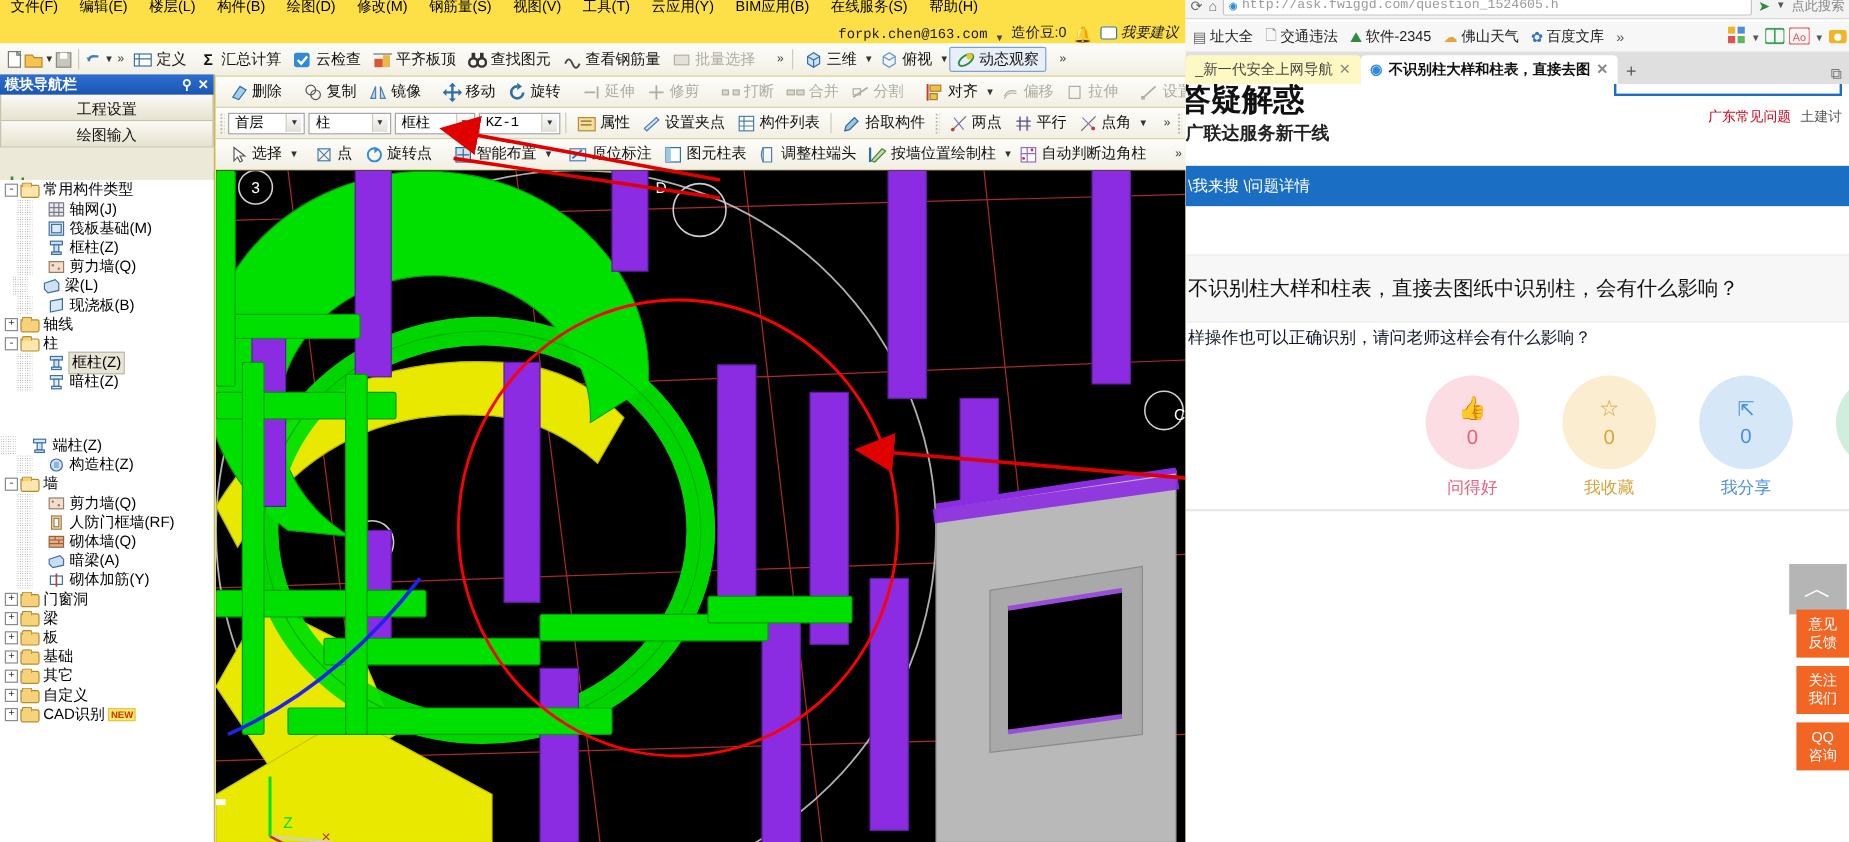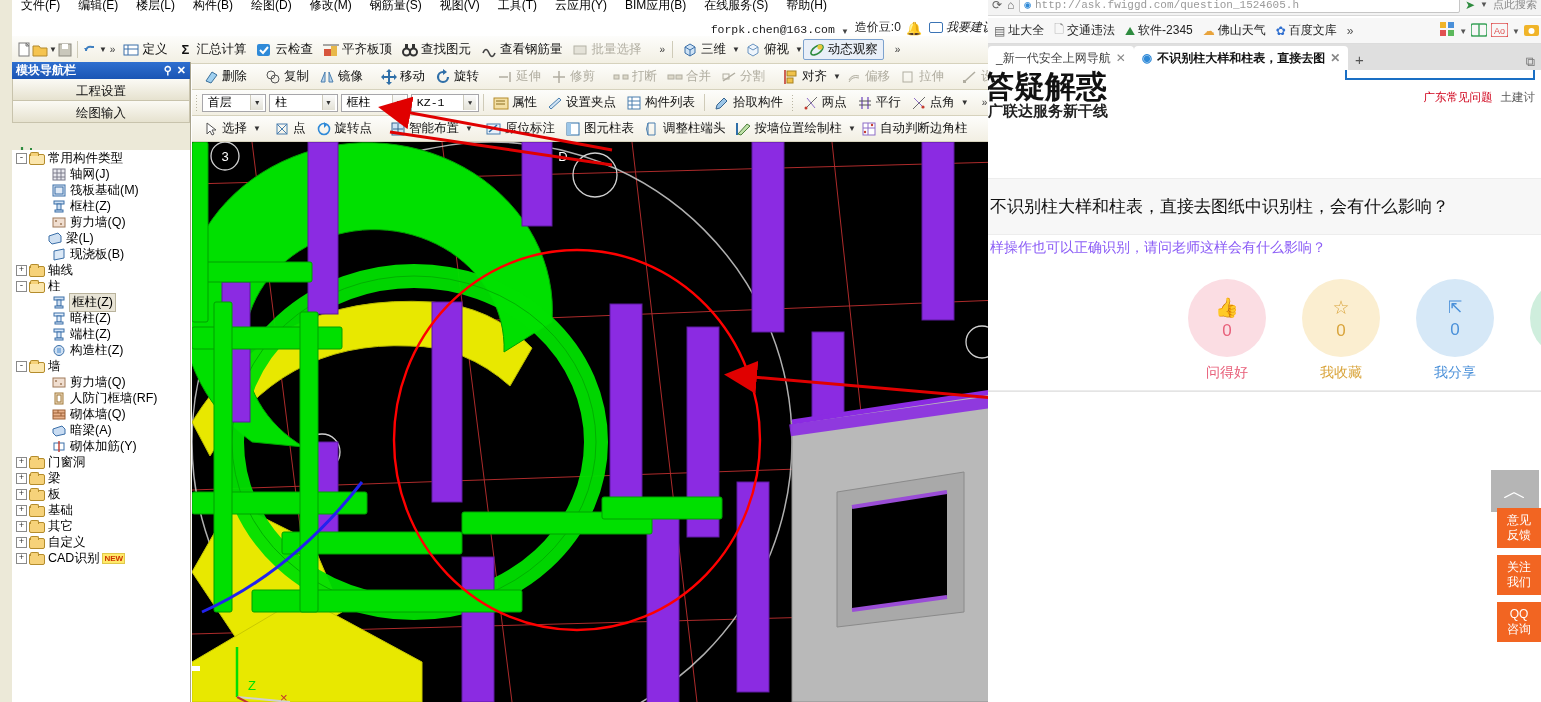--- a/index.html
+++ b/index.html
@@ -7,21 +7,21 @@
     margin: 0; padding: 0;
     width: 1541px; height: 702px;
     overflow: hidden;
     font-family: "Liberation Sans", sans-serif;
     font-size: 12px;
     background: #ece9d8;
   }
   #root { position: relative; width: 1541px; height: 702px; }
 
   
-  #app { position: absolute; left: 12px; top: 0; width: 988px; height: 702px; background: #ffffff; }
+  #app { position: absolute; left: 0; top: 0; width: 988px; height: 702px; background: #fde047; }
 
   .menubar {
     position: absolute; left: 0; top: -4px; width: 988px; height: 18px;
     display: flex; align-items: center; gap: 0px;
     font-size: 12px; color: #000; overflow: hidden;
   }
   .menubar .mi { padding: 1px 9px; white-space: nowrap; }
 
   .acctbar {
     position: absolute; right: 0; top: 14px; height: 22px;
@@ -119,45 +119,45 @@
   .bmbar { position:absolute; left:0; top:18px; width:553px; height:26px; background:#f7f7f7;
            border-bottom:1px solid #dcdcdc; display:flex; align-items:center; gap:10px;
            padding:0 6px; font-size:12px; color:#222; }
   .bmbar .bm { display:inline-flex; align-items:center; gap:3px; white-space:nowrap; }
   .bmright { position:absolute; right:2px; top:18px; height:26px; display:flex; align-items:center; gap:4px; }
 
   .tabstrip { position:absolute; left:0; top:44px; width:553px; height:26px; background:#dfdfdf;
               display:flex; align-items:flex-end; }
   .tab { height:24px; display:flex; align-items:center; gap:5px; padding:0 8px;
          font-size:12px; color:#333; border-radius:4px 4px 0 0; white-space:nowrap; max-width:215px; }
-  .tab.inactive { background:#ffffff; color:#444; }
+  .tab.inactive { background:#fef9c3; color:#444; }
   .tab.active { background:#fff; color:#111; font-weight:bold; }
   .tab .x { color:#888; font-size:12px; }
   .tabplus { width:22px; height:22px; display:flex; align-items:center; justify-content:center;
              font-size:15px; color:#555; }
 
   .site { position:absolute; left:0; top:70px; width:553px; height:632px; background:#fff; overflow:hidden; }
   .sitehdr { height:68px; position:relative; background:#fff; }
-  .logo { position:absolute; left:-5px; top:-4px; font-size:31px; font-weight:bold; color:#111;
+  .logo { position:absolute; left:-5px; top:-4px; font-size:26px; font-weight:bold; color:#111;
           letter-spacing:0px; font-family:Liberation Serif, serif; }
   .logosub { position:absolute; left:0px; top:32px; font-size:15px; font-weight:bold; color:#222; }
   .hdrlinks { position:absolute; right:6px; top:20px; font-size:11.5px; display:flex; gap:8px; }
   .hdrlinks .red { color:#d0021b; }
   .hdrlinks .gry { color:#555; }
   .searchbox { position:absolute; right:6px; top:-12px; width:190px; height:22px;
                border:2px solid #1a6fc4; background:#fff; }
 
   .bluebar { height:34px; background:#1a6fc4; color:#fff; display:flex; align-items:center;
              font-size:13px; padding-left:2px; gap:6px; }
   .whitegap { height:40px; background:#fff; }
   .qtitle { background:#f7f7f7; padding:16px 4px 16px 2px; font-size:17px; color:#111;
             border-top:1px solid #ededed; border-bottom:1px solid #ededed; white-space:nowrap; }
   .qmeta { padding:12px 2px 6px 2px; font-size:13px; color:#3b78b5; }
   .qmeta span.g { color:#555; }
-  .qbody { padding:4px 2px 8px 2px; font-size:14px; color:#8b5cf6; }
+  .qbody { padding:4px 2px 8px 2px; font-size:14px; color:#0f172a; }
 
   .votes { display:flex; align-items:flex-start; gap:36px; padding:14px 2px 8px 200px;
            border-bottom:1px solid #ececec; }
   .vote { width:78px; text-align:center; }
   .vcirc { width:78px; height:78px; border-radius:50%; display:flex; flex-direction:column;
            align-items:center; justify-content:center; gap:2px; }
   .vnum { font-size:17px; }
   .vlbl { margin-top:7px; font-size:14px; }
 
   .commentbar { padding:26px 2px; font-size:14px; color:#d0021b; border-bottom:1px solid #eee; }
@@ -701,21 +701,21 @@
           <span class="expspace"></span>
           <span style="width:15px;flex:none;display:inline-flex;align-items:center;">
             <svg width="14" height="13">
               <rect x="2" y="1" width="10" height="3" fill="#e2eefb" stroke="#3b6fa8"></rect>
               <rect x="5" y="4" width="4" height="6" fill="#e2eefb" stroke="#3b6fa8"></rect>
               <rect x="3" y="10" width="8" height="2" fill="#e2eefb" stroke="#3b6fa8"></rect>
             </svg>
           </span>
           <span class="lbl">暗柱(Z)</span>
         </div>
-        <div class="tr" style="padding-left: 14px;">
+        <div class="tr" style=" margin-top: 37px;">
           <span class="dotted"></span>
           <span class="expspace"></span>
           <span style="width:15px;flex:none;display:inline-flex;align-items:center;">
             <svg width="14" height="13">
               <rect x="2" y="1" width="10" height="3" fill="#d6e7fa" stroke="#3b6fa8"></rect>
               <rect x="5" y="4" width="4" height="6" fill="#d6e7fa" stroke="#3b6fa8"></rect>
               <rect x="3" y="10" width="8" height="2" fill="#d6e7fa" stroke="#3b6fa8"></rect>
             </svg>
           </span>
           <span class="lbl">端柱(Z)</span>
@@ -1039,20 +1039,23 @@
       <div class="sitehdr">
         <div class="logo">答疑解惑</div>
         <div class="logosub">广联达服务新干线</div>
         <div class="searchbox"></div>
         <div class="hdrlinks">
           <span class="red">广东常见问题</span>
           <span class="gry">土建讨</span>
         </div>
       </div>
 
+      <div class="bluebar">
+        <span>\我来搜 \问题详情</span>
+      </div>
 
       <div class="whitegap"></div>
 
       <div class="qtitle">不识别柱大样和柱表，直接去图纸中识别柱，会有什么影响？</div>
 
 
       <div class="qbody">样操作也可以正确识别，请问老师这样会有什么影响？</div>
 
       <div class="votes">
         <div class="vote">

